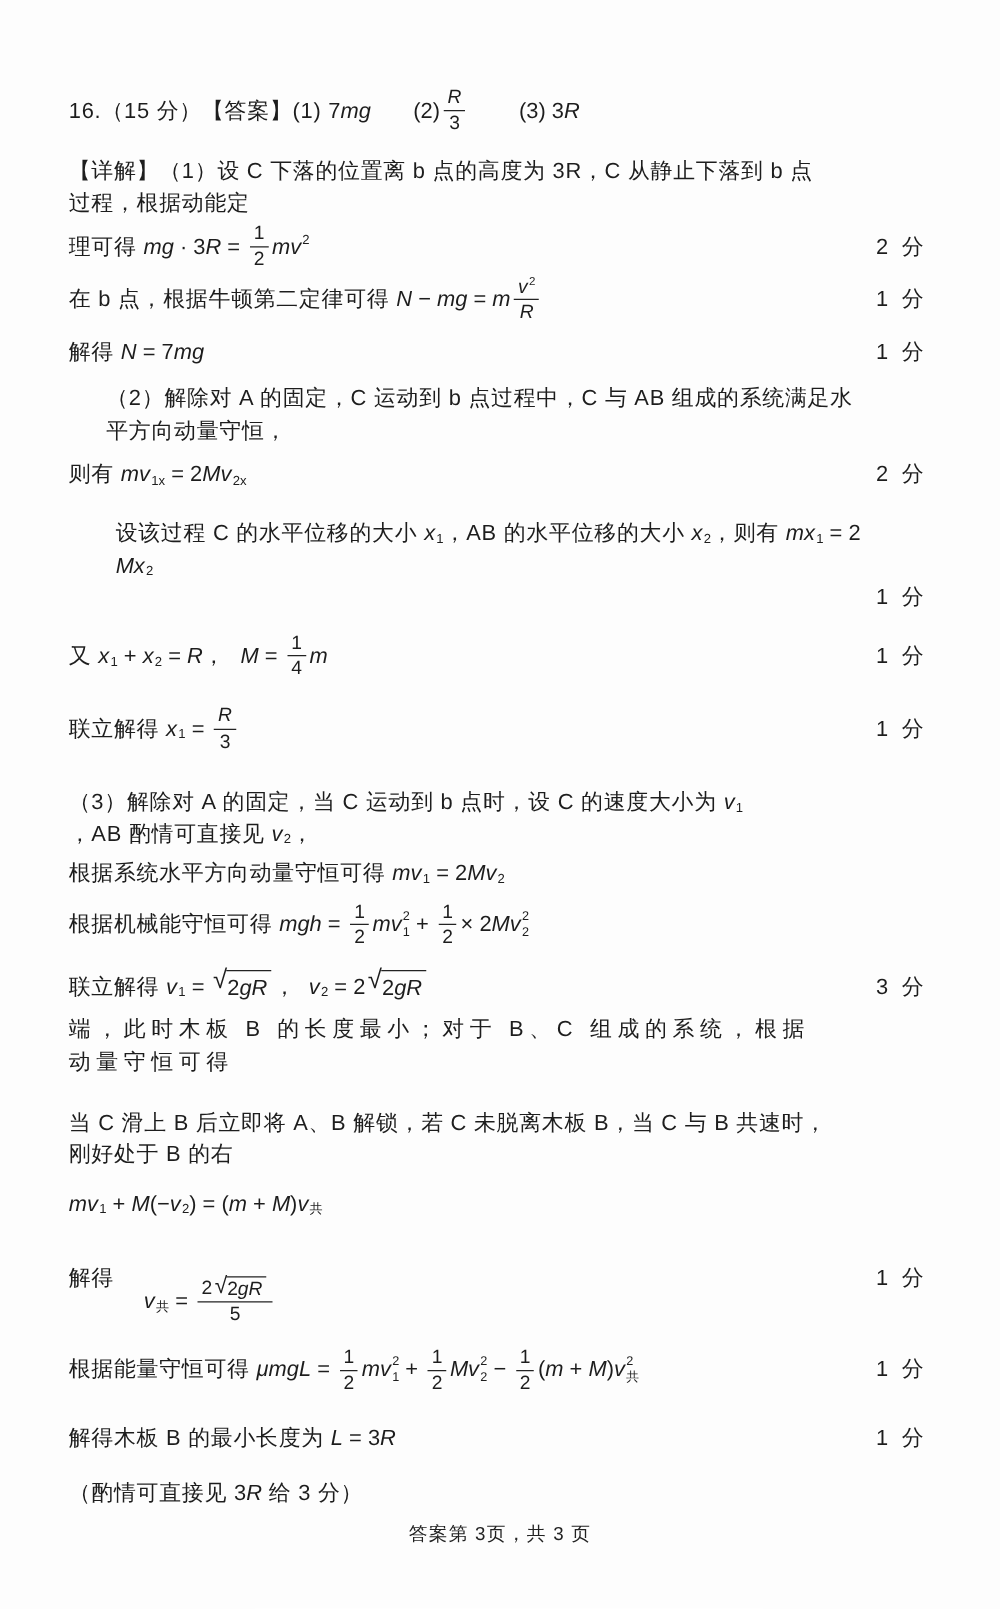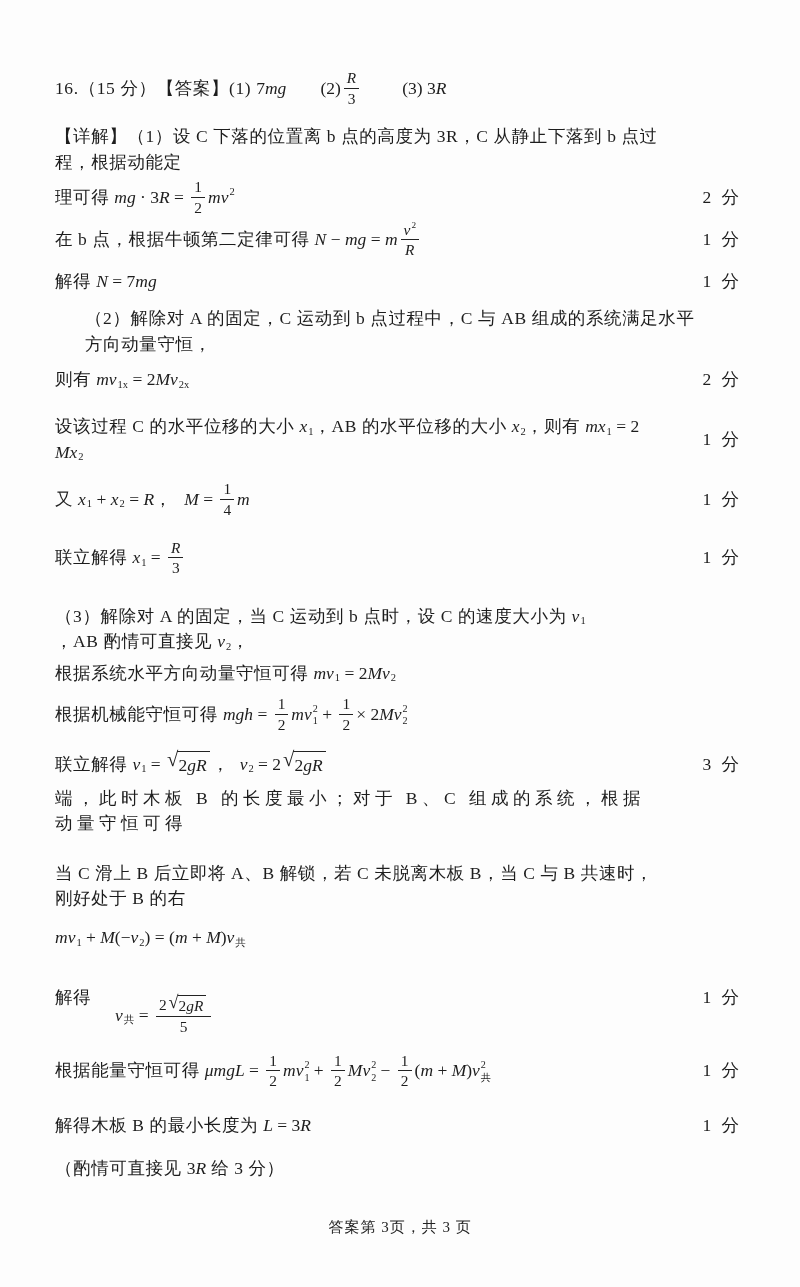--- a/index.html
+++ b/index.html
@@ -1,18 +1,18 @@
 <!DOCTYPE html>
 <html><head>
 <meta charset="utf-8">
 <style>
   html,body{margin:0;padding:0;background:#ffffff;}
   .page{
     width:800px;height:1287px;position:relative;background:#fdfdfd;
-    font-family:Liberation Serif, serif;
+    font-family:Liberation Sans, sans-serif;
     color:#1d1d1d;overflow:hidden;margin:0 auto;
   }
   .content{padding:64px 58px 0 55px;}
   .line{
     display:flex;align-items:center;margin-top:12px;
     font-size:17.5px;line-height:1.45;
   }
   .lbody{display:inline-flex;align-items:center;flex-wrap:wrap;max-width:612px;}
   .score{margin-left:auto;white-space:nowrap;letter-spacing:3px;padding-left:10px;align-self:center;}
   .cjk{white-space:pre-wrap;letter-spacing:0.6px;}
@@ -133,21 +133,21 @@
             <span class="sub">1x</span>
           </span>
           <span class="mu"> = 2</span>
           <span class="mvar">
             <span class="mi">Mv</span>
             <span class="sub">2x</span>
           </span>
         </span>
         <span class="score">2 分</span>
       </div>
-      <div class="line" style="margin-top: 22px;">
+      <div class="line" style="margin-top: 22px; flex-direction: column;">
         <span class="lbody">
           <span class="cjk">设该过程 C 的水平位移的大小 </span>
           <span class="mvar">
             <span class="mi">x</span>
             <span class="sub">1</span>
           </span>
           <span class="cjk">，AB 的水平位移的大小 </span>
           <span class="mvar">
             <span class="mi">x</span>
             <span class="sub">2</span>

